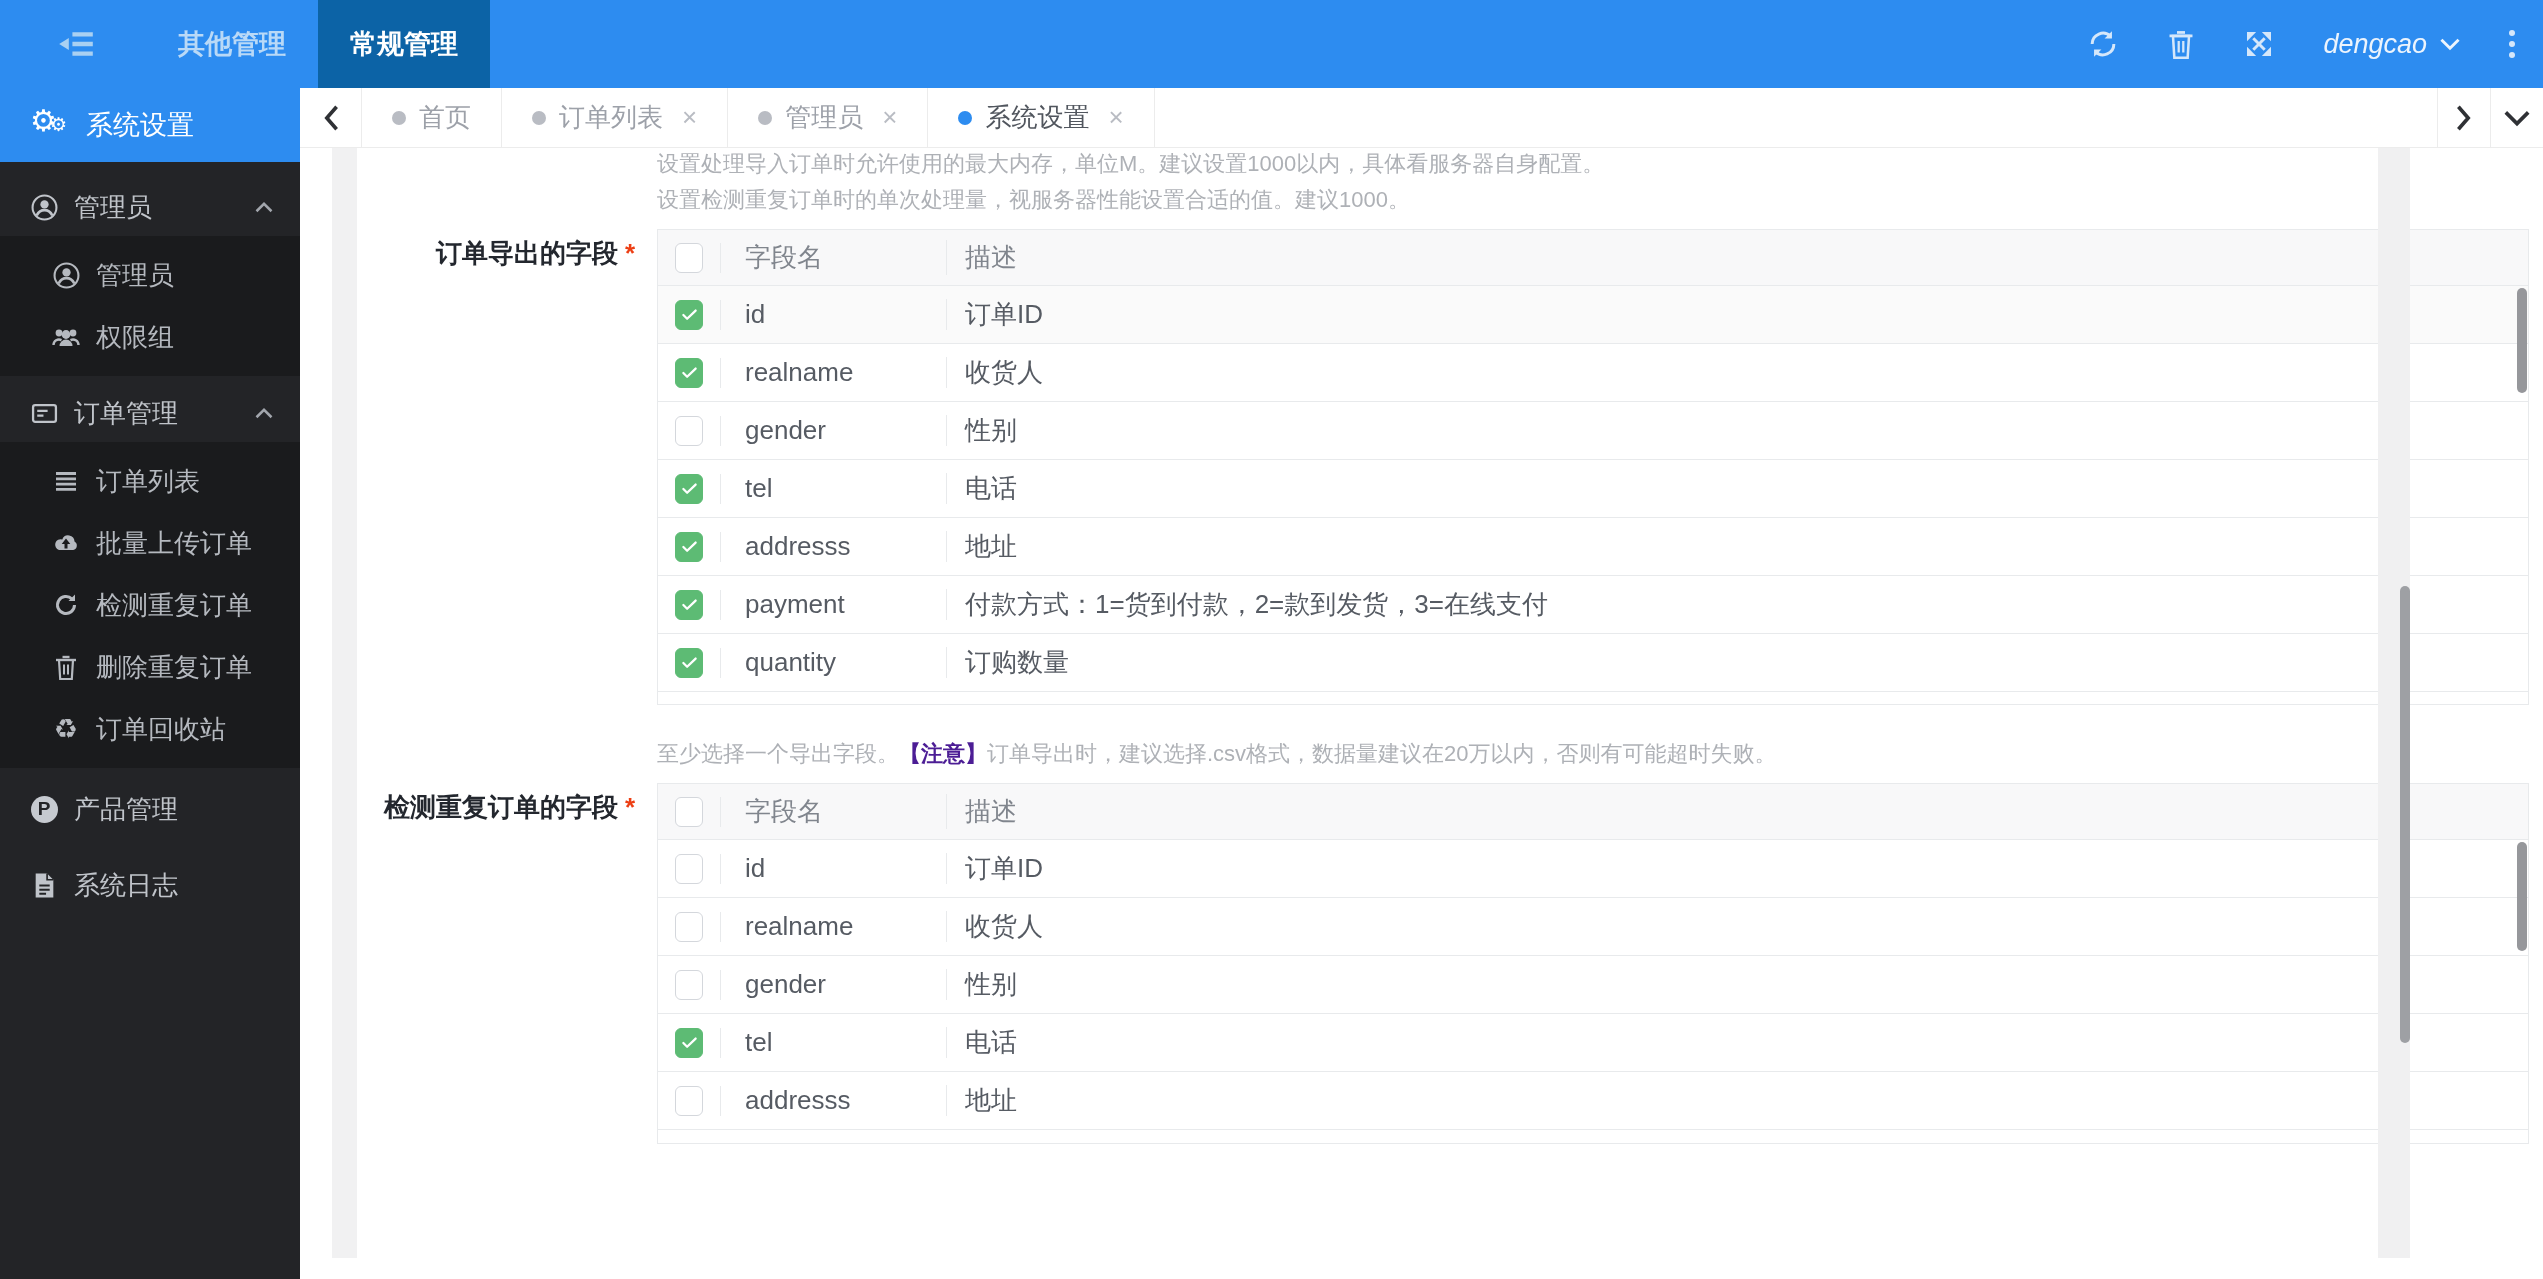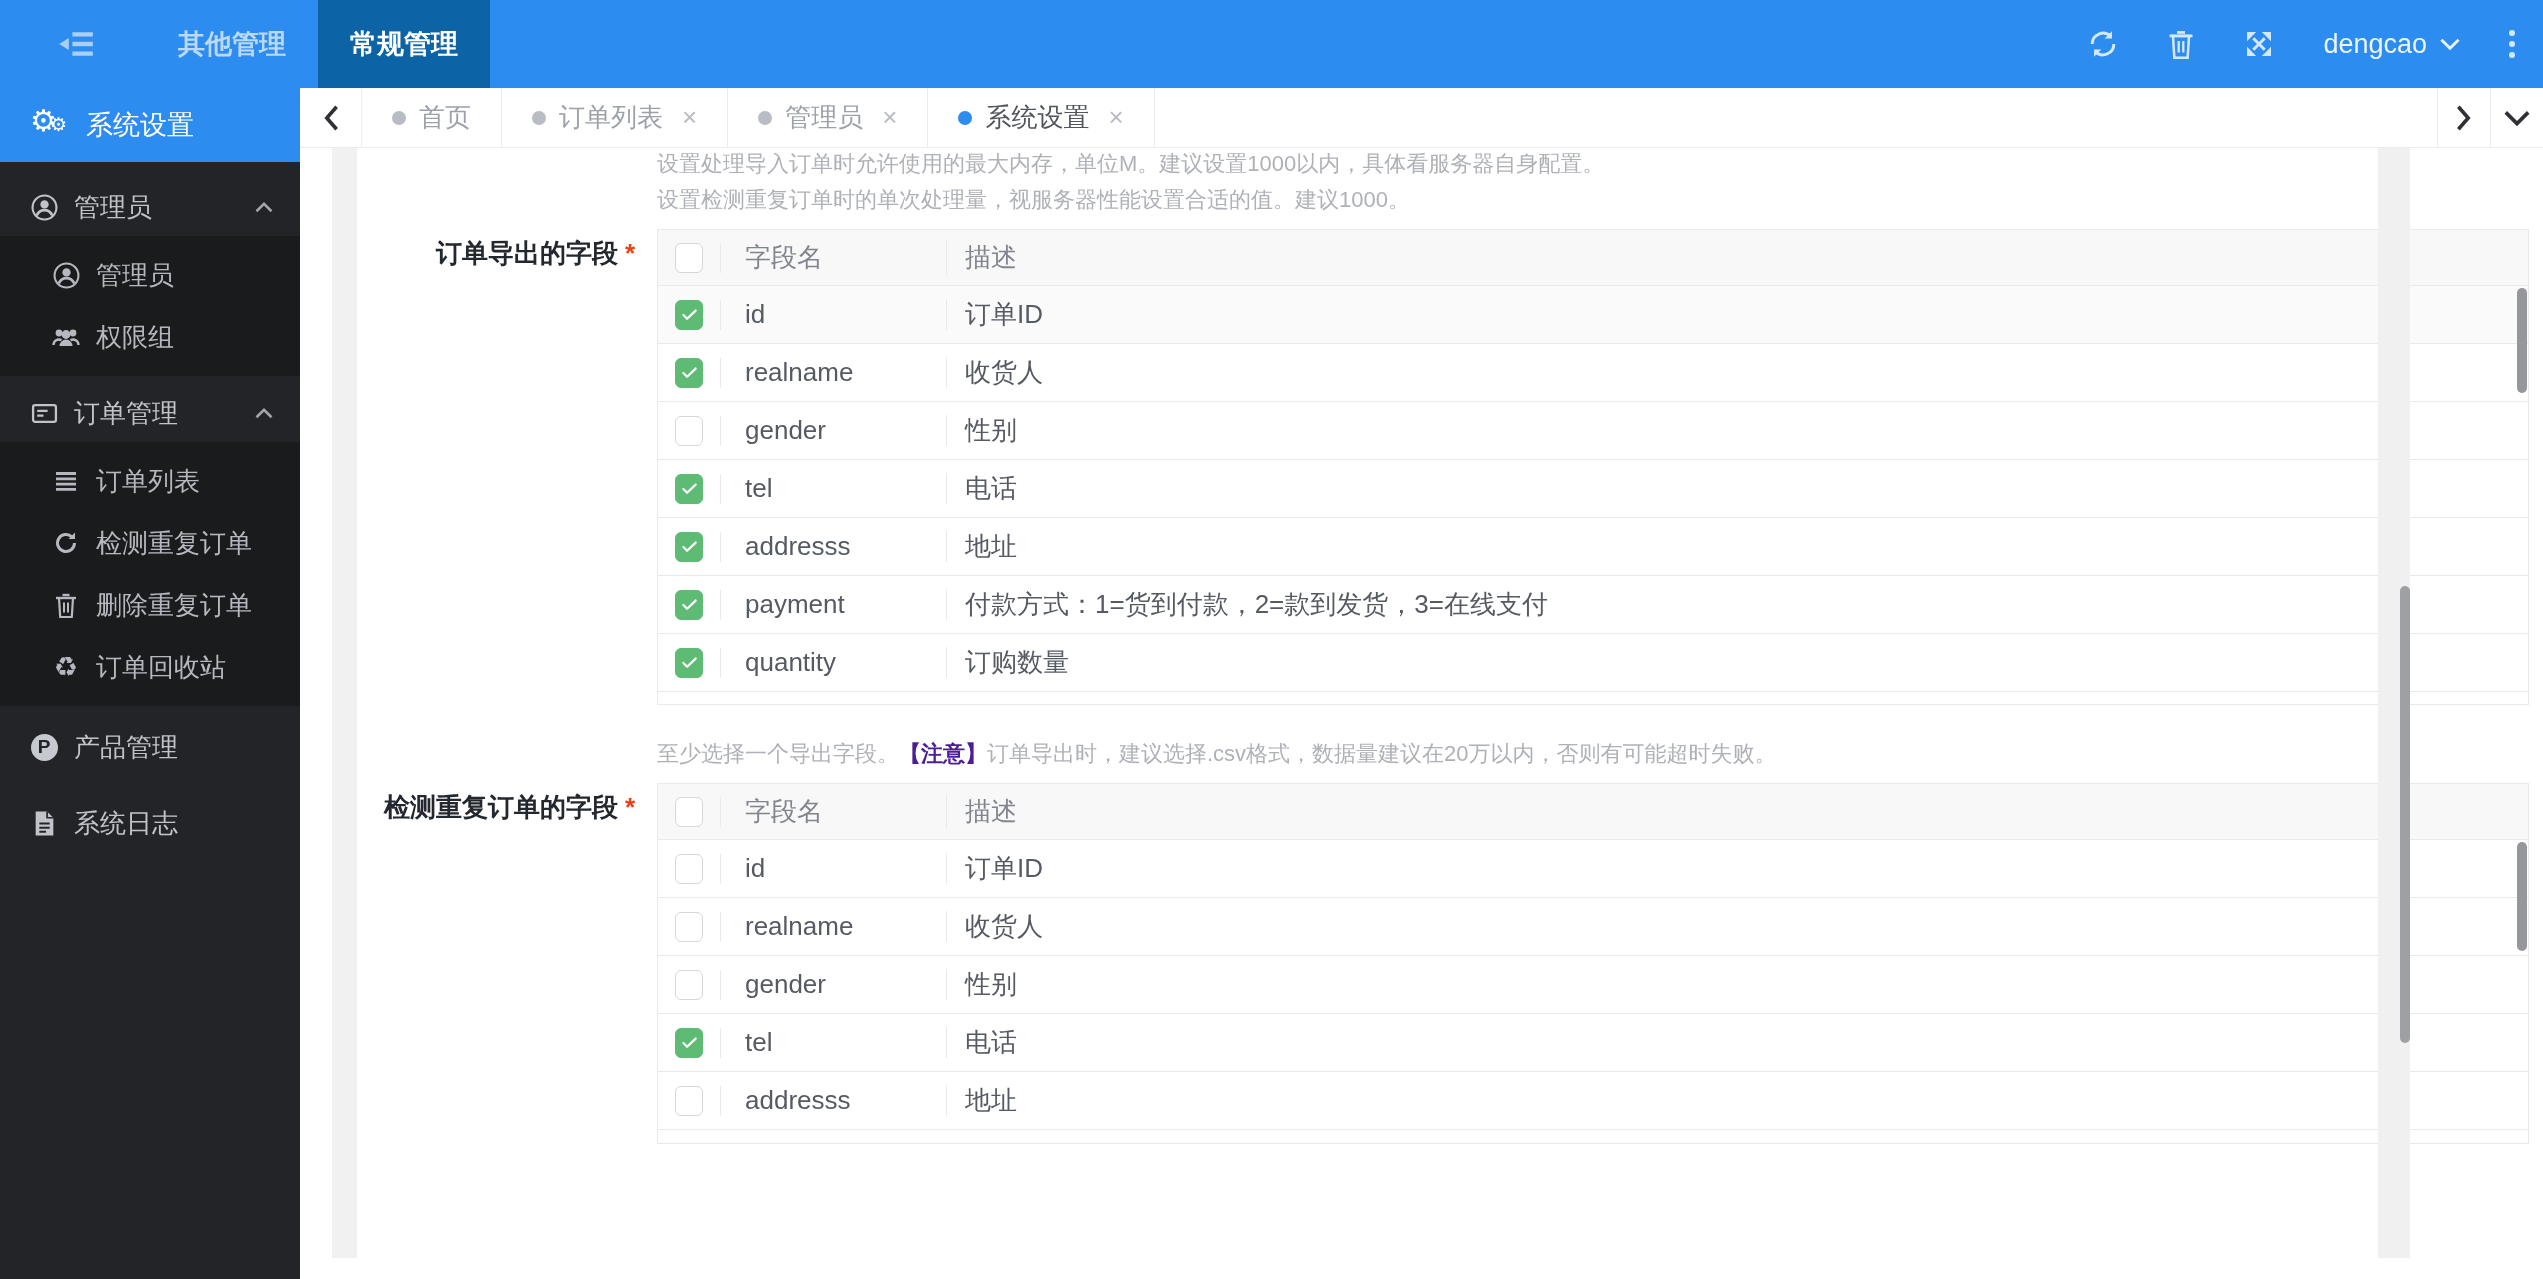--- a/index.html
+++ b/index.html
@@ -14,21 +14,21 @@
   .logo-badge{width:62px;height:66px;flex:none;display:flex;align-items:center;}
   .app-title{color:#fff;font-size:31px;font-weight:700;white-space:nowrap;}
   .collapse-btn{margin-left:58px;color:#a9d0f2;display:flex;align-items:center;cursor:pointer;}
   .top-menu{display:flex;height:88px;margin-left:52px;}
   .menu-item{display:flex;align-items:center;padding:0 32px;font-size:27px;font-weight:700;
     color:#b9d9f7;cursor:pointer;}
   .menu-item.active{background:#0c63a6;color:#fff;}
   .header-actions{margin-left:auto;display:flex;align-items:center;gap:48px;margin-right:28px;
     color:#d5e7fa;}
   .hicon{display:flex;align-items:center;cursor:pointer;}
-  .user{display:flex;align-items:center;gap:12px;font-size:27px;color:#ecf4fd;cursor:pointer;}
+  .user{display:flex;align-items:center;gap:12px;font-size:27px;color:#ecf4fd;cursor:pointer;font-style:italic;}
   .kebab{display:flex;flex-direction:column;gap:5px;cursor:pointer;}
   .kebab i{width:6px;height:6px;border-radius:50%;background:#d5e7fa;}
 
   
   .sidebar{position:absolute;left:0;top:88px;width:300px;height:1191px;background:#232427;
     color:#bfc3c9;overflow:hidden;}
   .side-active{height:74px;background:#2d8cf0;color:#fff;display:flex;align-items:center;
     gap:16px;padding-left:30px;font-size:27px;cursor:pointer;}
   .gears{position:relative;width:40px;height:36px;flex:none;}
   .gears .g1{position:absolute;left:0;top:-4px;font-style:normal;font-size:30px;}
@@ -236,20 +236,29 @@
           <div class="sub-row">
             <span class="sicon">
               <svg viewBox="0 0 26 26" width="26" height="26">
                 <path d="M3 5.5h20M3 10.8h20M3 16.1h20M3 21.4h20" stroke="currentColor" stroke-width="2.8"></path>
               </svg>
             </span>
             <span>订单列表</span>
           </div>
           <div class="sub-row">
             <span class="sicon">
+              <svg viewBox="0 0 28 24" width="28" height="24">
+                <path d="M22.5 10.5a6.3 6.3 0 00-12.2-2A5.2 5.2 0 007 19h14.2a4.6 4.6 0 001.3-8.5z" fill="currentColor"></path>
+                <path d="M14 7.5l4.3 5.4h-2.8v4.6h-3v-4.6H9.7z" fill="#1a1b1d"></path>
+              </svg>
+            </span>
+            <span>批量上传订单</span>
+          </div>
+          <div class="sub-row">
+            <span class="sicon">
               <svg viewBox="0 0 26 26" width="26" height="26">
                 <path d="M21.5 13A8.5 8.5 0 1119 7" fill="none" stroke="currentColor" stroke-width="3"></path>
                 <path d="M22 2.5v6.5h-6.5z" fill="currentColor"></path>
               </svg>
             </span>
             <span>检测重复订单</span>
           </div>
           <div class="sub-row">
             <span class="sicon">
               <svg viewBox="0 0 24 27" width="24" height="27">

